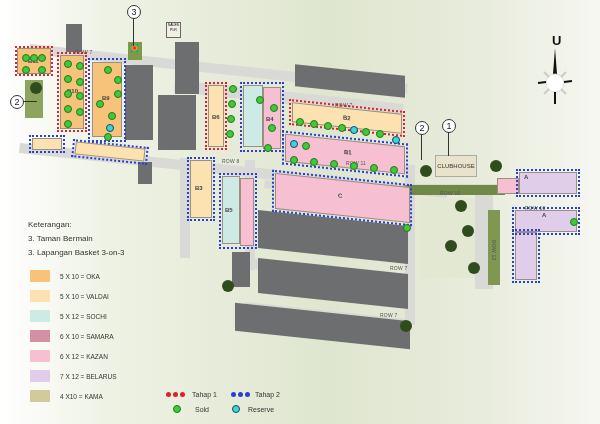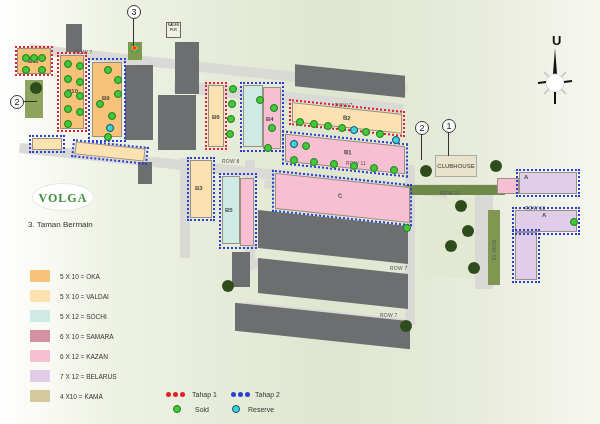--- a/index.html
+++ b/index.html
@@ -213,26 +213,25 @@
     <circle cx="25" cy="35" r="9" fill="#fff" stroke="#ddd"></circle>
     <line x1="8" y1="35" x2="16" y2="34" stroke="#111" stroke-width="2"></line>
     <line x1="34" y1="34" x2="42" y2="33" stroke="#111" stroke-width="2"></line>
     <line x1="25" y1="44" x2="25" y2="56" stroke="#111" stroke-width="2"></line>
     <line x1="14" y1="24" x2="19" y2="29" stroke="#ccc" stroke-width="2"></line>
     <line x1="36" y1="24" x2="31" y2="29" stroke="#ccc" stroke-width="2"></line>
     <line x1="14" y1="46" x2="19" y2="41" stroke="#ccc" stroke-width="2"></line>
     <line x1="36" y1="46" x2="31" y2="41" stroke="#ccc" stroke-width="2"></line>
   </svg>
 
-  <div class="abs" style="left:32px;top:183px;width:60px;height:26px;border-radius:50%;background:#fff;border:1px solid #e4e9dc;text-align:center;line-height:26px;">
-    <span style="font-family:'Liberation Serif',serif;font-weight:bold;font-size:12px;color:#3f8f3f;letter-spacing:1px;">VOLGA</span>
-  </div>
 
   <div class="legend-panel">
+    <div>Keterangan:</div>
     <div>3. Taman Bermain</div>
+    <div>3. Lapangan Basket 3-on-3</div>
   </div>
 
   <div class="swatch-row" style="top:270px;">
       <div class="swatch oka"></div>
       <span class="swatch-lbl">5 X 10 = OKA</span>
     </div>
   <div class="swatch-row" style="top:290px;">
       <div class="swatch valdai"></div>
       <span class="swatch-lbl">5 X 10 = VALDAI</span>
     </div>

